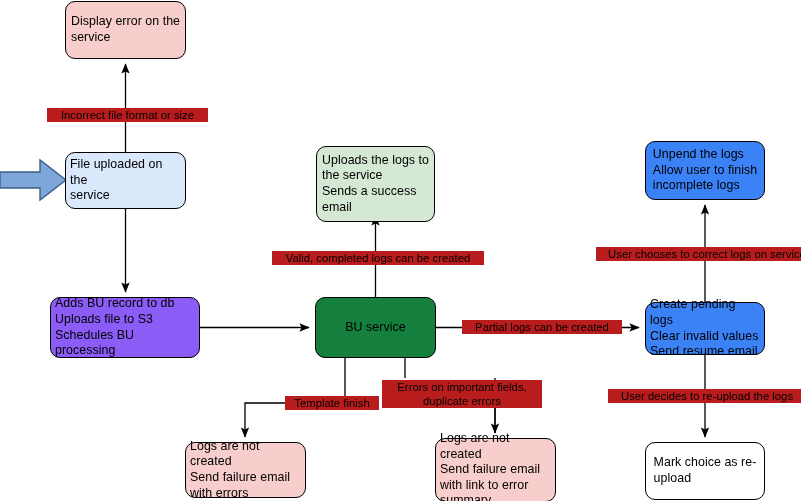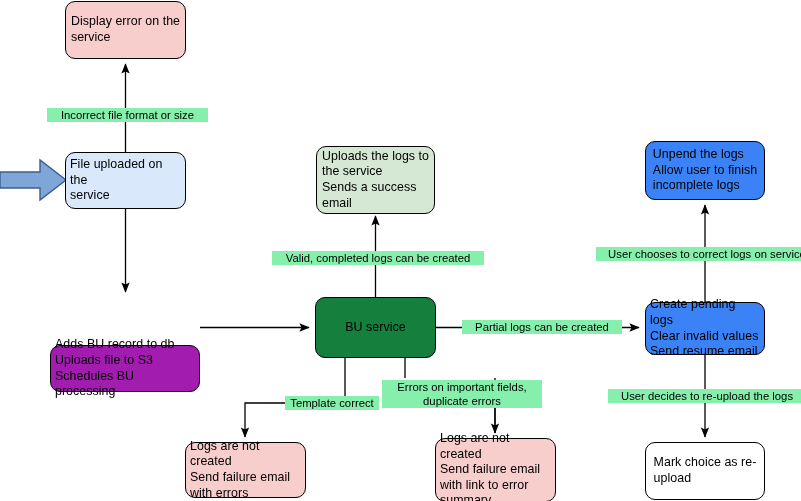--- a/index.html
+++ b/index.html
@@ -32,21 +32,21 @@
     background: #ffffff;
     z-index: 3;
   }
   .edge-label {
     position: absolute;
     color: #000000;
     font-size: 11.3px;
     line-height: 14px;
     text-align: center;
     white-space: pre-line;
-    background: #86efac;
+    background: #b91c1c;
     padding: 0 2px;
     z-index: 4;
   }
   svg.wires {
     position: absolute;
     left: 0;
     top: 0;
     width: 801px;
     height: 501px;
     z-index: 1;
@@ -109,25 +109,25 @@
   <svg class="bigarrow" style="left:0px; top:158px; width:68px; height:44px;" viewBox="0 0 68 44" xmlns="http://www.w3.org/2000/svg">
     <path d="M0,14 L40,14 L40,2 L66,22 L40,42 L40,30 L0,30 Z" fill="#7ea6d9" stroke="#3c5f8a" stroke-width="1.4" stroke-linejoin="miter"></path>
   </svg>
 
   <div class="node" style="left:65px; top:1px; width:121px; height:58px; background:#f8cecc;">Display error on the
 service</div>
 
   <div class="node" style="left:65px; top:152px; width:121px; height:57px; background:#dae8fc;">File uploaded on the
 service</div>
 
-  <div class="node" style="left:50px; top:297px; width:150px; height:47px; background:#a21caf;margin-top:48px;">Adds BU record to db
+  <div class="node" style="left:50px; top:297px; width:150px; height:61px; background:#8b5cf6;">Adds BU record to db
 Uploads file to S3
 Schedules BU processing</div>
 
-  <div class="node" style="left:316px; top:146px; width:119px; height:68px; background:#d5e8d4;">Uploads the logs to
+  <div class="node" style="left:316px; top:146px; width:119px; height:76px; background:#d5e8d4;">Uploads the logs to
 the service
 Sends a success
 email</div>
 
   <div class="node" style="left:315px; top:297px; width:121px; height:61px; background:#15803d;">BU service</div>
 
   <div class="node" style="left:185px; top:442px; width:121px; height:56px; background:#f8cecc;">Logs are not created
 Send failure email
 with errors</div>
 
@@ -147,21 +147,21 @@
   <div class="node" style="left:645px; top:442px; width:120px; height:58px; background:#ffffff;">Mark choice as re-
 upload</div>
 
   <div class="edge-label" style="left:47px; top:108px; width:157px;">Incorrect file format or size</div>
 
 
   <div class="edge-label" style="left:272px; top:251px; width:208px;">Valid, completed logs can be created</div>
 
   <div class="edge-label" style="left:462px; top:320px; width:156px;">Partial logs can be created</div>
 
-  <div class="edge-label" style="left:285px; top:396px; width:90px;">Template correct</div>
+  <div class="edge-label" style="left:285px; top:396px; width:90px;">Template finish</div>
 
   <div class="edge-label" style="left:382px; top:380px; width:156px;">Errors on important fields,
 duplicate errors</div>
 
   <div class="edge-label" style="left:596px; top:247px; width:218px;">User chooses to correct logs on service</div>
 
   <div class="edge-label" style="left:608px; top:389px; width:194px;">User decides to re-upload the logs</div>
 
 </div>
 

